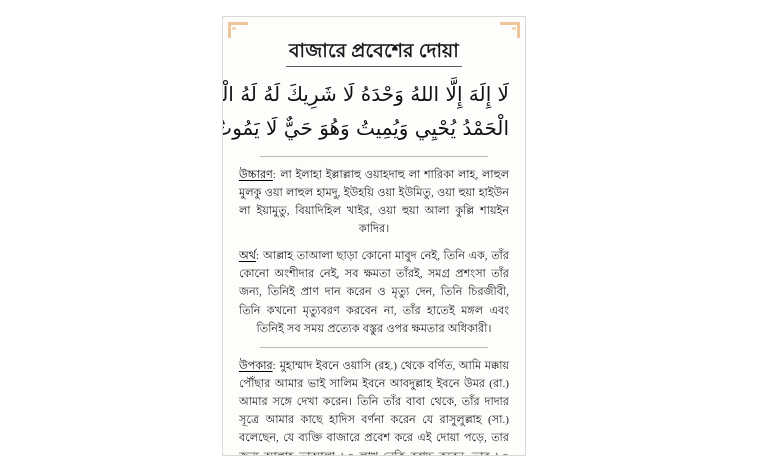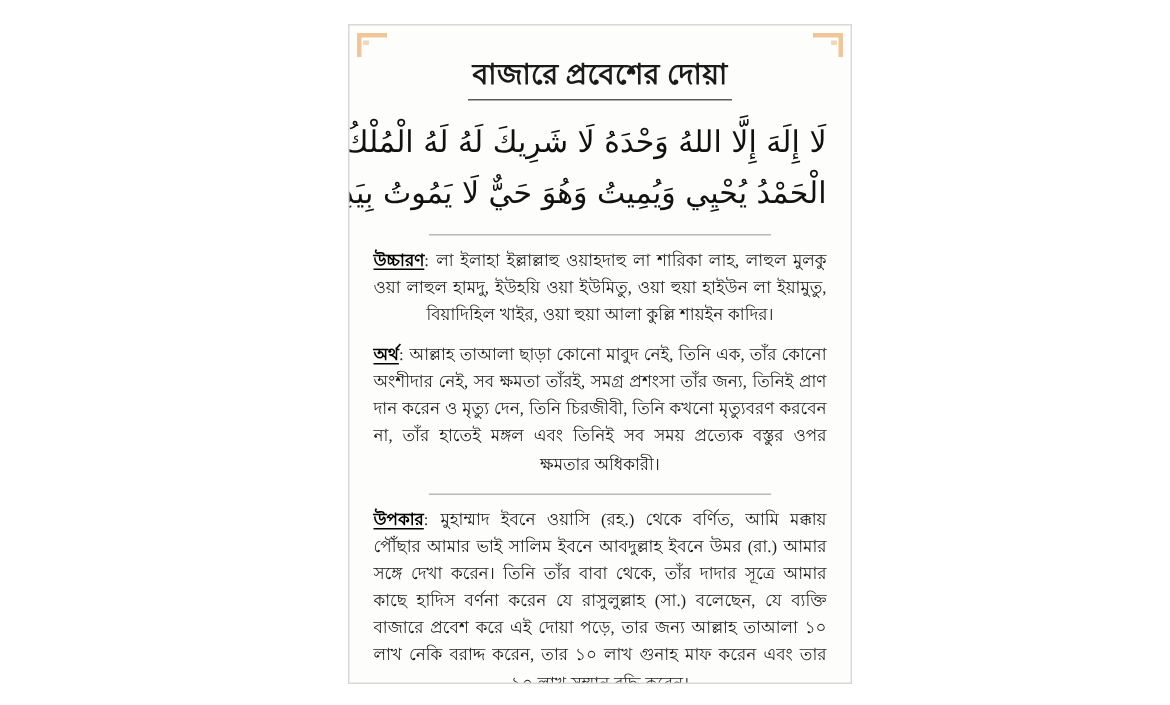--- a/index.html
+++ b/index.html
@@ -14,23 +14,23 @@
     font-family: "Liberation Serif", serif;
   }
   .page {
     position: relative;
     width: 780px;
     height: 470px;
     background: #ffffff;
   }
   .card {
     position: absolute;
-    left: 232px;
+    left: 222px;
     top: 16px;
-    width: 336px;
+    width: 304px;
     height: 440px;
     background: #fdfdfb;
     border: 1px solid #d8d8d4;
     box-sizing: border-box;
     padding: 10px 16px 8px 16px;
     overflow: hidden;
   }
   
   .corner {
     position: absolute;
@@ -86,21 +86,21 @@
   }
   .para {
     font-size: 11.2px;
     line-height: 1.62;
     color: #1c1c1c;
     text-align: justify;
     text-align-last: center;
     word-spacing: 0.4px;
   }
   .lbl {
-    font-weight: bold;
+    font-weight: normal;
     color: #000000;
     text-decoration: underline;
     text-underline-offset: 2px;
   }
   .lbl-sep { letter-spacing: 0.5px; }
 </style>
 </head>
 <body>
 
 <div class="page">

